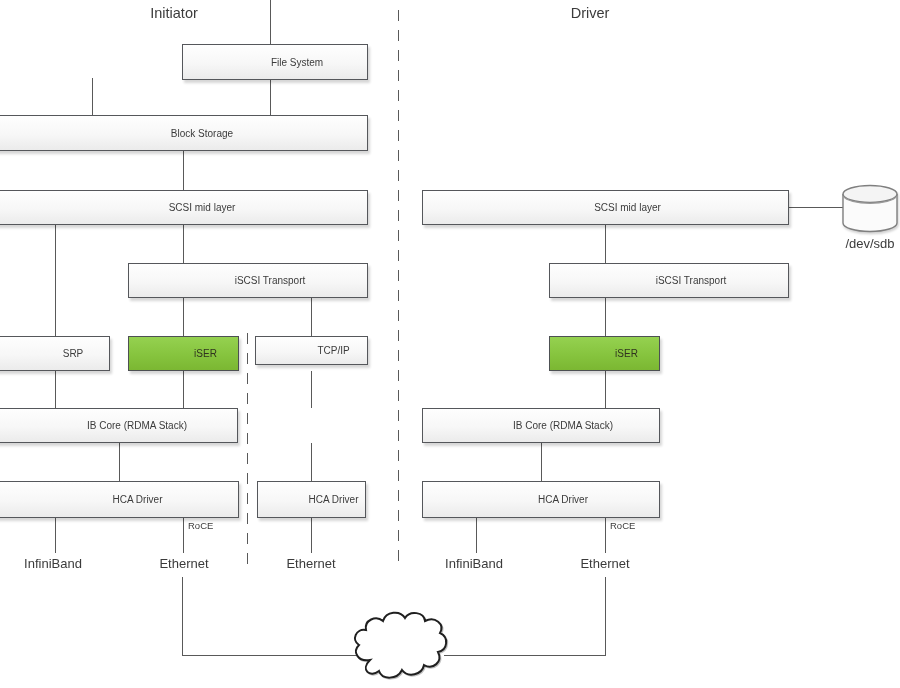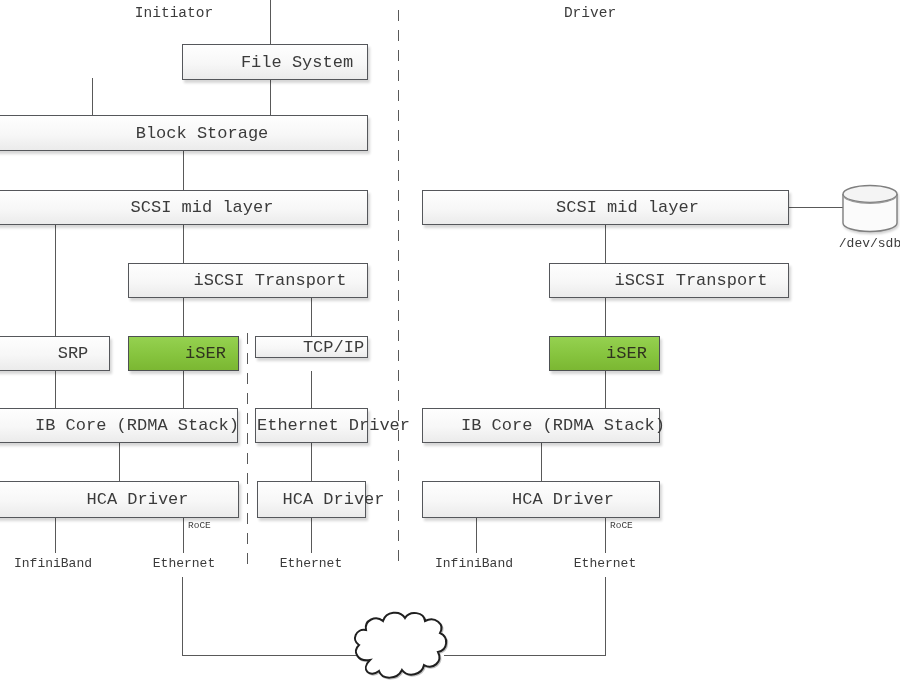--- a/index.html
+++ b/index.html
@@ -1,28 +1,28 @@
 <!DOCTYPE html>
 <html><head>
 <meta charset="utf-8">
 <style>
   html,body{margin:0;padding:0;background:#ffffff;}
   #stage{
     position:relative; width:900px; height:688px; overflow:hidden;
     background:#ffffff;
-    font-family:Liberation Mono, monospace;
+    font-family:Liberation Sans, sans-serif;
     color:#3b3b3b;
   }
   .box{
     position:absolute; box-sizing:border-box;
     border:1.4px solid #55575b;
     background:linear-gradient(180deg,#fefefe 0%,#f7f7f7 55%,#ebebeb 100%);
     box-shadow:2px 2.5px 2.5px rgba(0,0,0,0.16);
     display:flex; align-items:center; justify-content:center;
-    font-size:17px; color:#3b3b3b; white-space:nowrap;padding-left:44px;
+    font-size:10px; color:#3b3b3b; white-space:nowrap;padding-left:44px;
   }
   .box.green{
     background:linear-gradient(180deg,#95d150 0%,#86c43e 55%,#7bb732 100%);
     border-color:#4d5053; color:#30331f;
   }
   .vline{position:absolute; width:1px; background:#595959;}
   .hline{position:absolute; height:1px; background:#595959;}
   .vdash{
     position:absolute; width:1px;
     background:repeating-linear-gradient(to bottom,#595959 0px,#595959 11px,transparent 11px,transparent 20px);
@@ -71,23 +71,22 @@
   <div class="vline" style="left:605px;top:577px;height:78px;"></div>
   <div class="hline" style="left:444px;top:655px;width:162px;"></div>
   <div class="hline" style="left:789px;top:207px;width:54px;"></div>
 
   <div class="box" style="left:182px;top:44px;width:186px;height:36px;">File System</div>
   <div class="box" style="left:-8px;top:115px;width:376px;height:36px;">Block Storage</div>
   <div class="box" style="left:-8px;top:190px;width:376px;height:35px;">SCSI mid layer</div>
   <div class="box" style="left:128px;top:263px;width:240px;height:35px;">iSCSI Transport</div>
   <div class="box" style="left:-8px;top:336px;width:118px;height:35px;">SRP</div>
   <div class="box green" style="left:128px;top:336px;width:111px;height:35px;">iSER</div>
-  <div class="box" style="left:255px;top:336px;width:113px;height:22px;">TCP/IP</div>
+  <div class="box" style="left:255px;top:336px;width:113px;height:29px;">TCP/IP</div>
   <div class="box" style="left:-8px;top:408px;width:246px;height:35px;">IB Core (RDMA Stack)</div>
-  <div class="box" style="left:255px;top:408px;width:113px;height:35px;">Ethernet Driver</div>
   <div class="box" style="left:-8px;top:481px;width:247px;height:37px;">HCA Driver</div>
   <div class="box" style="left:257px;top:481px;width:109px;height:37px;">HCA Driver</div>
 
   <div class="box" style="left:422px;top:190px;width:367px;height:35px;">SCSI mid layer</div>
   <div class="box" style="left:549px;top:263px;width:240px;height:35px;">iSCSI Transport</div>
   <div class="box green" style="left:549px;top:336px;width:111px;height:35px;">iSER</div>
   <div class="box" style="left:422px;top:408px;width:238px;height:35px;">IB Core (RDMA Stack)</div>
   <div class="box" style="left:422px;top:481px;width:238px;height:37px;">HCA Driver</div>
 
   <div class="lbl tiny" style="left:188px;top:520px;width:30px;">RoCE</div>

